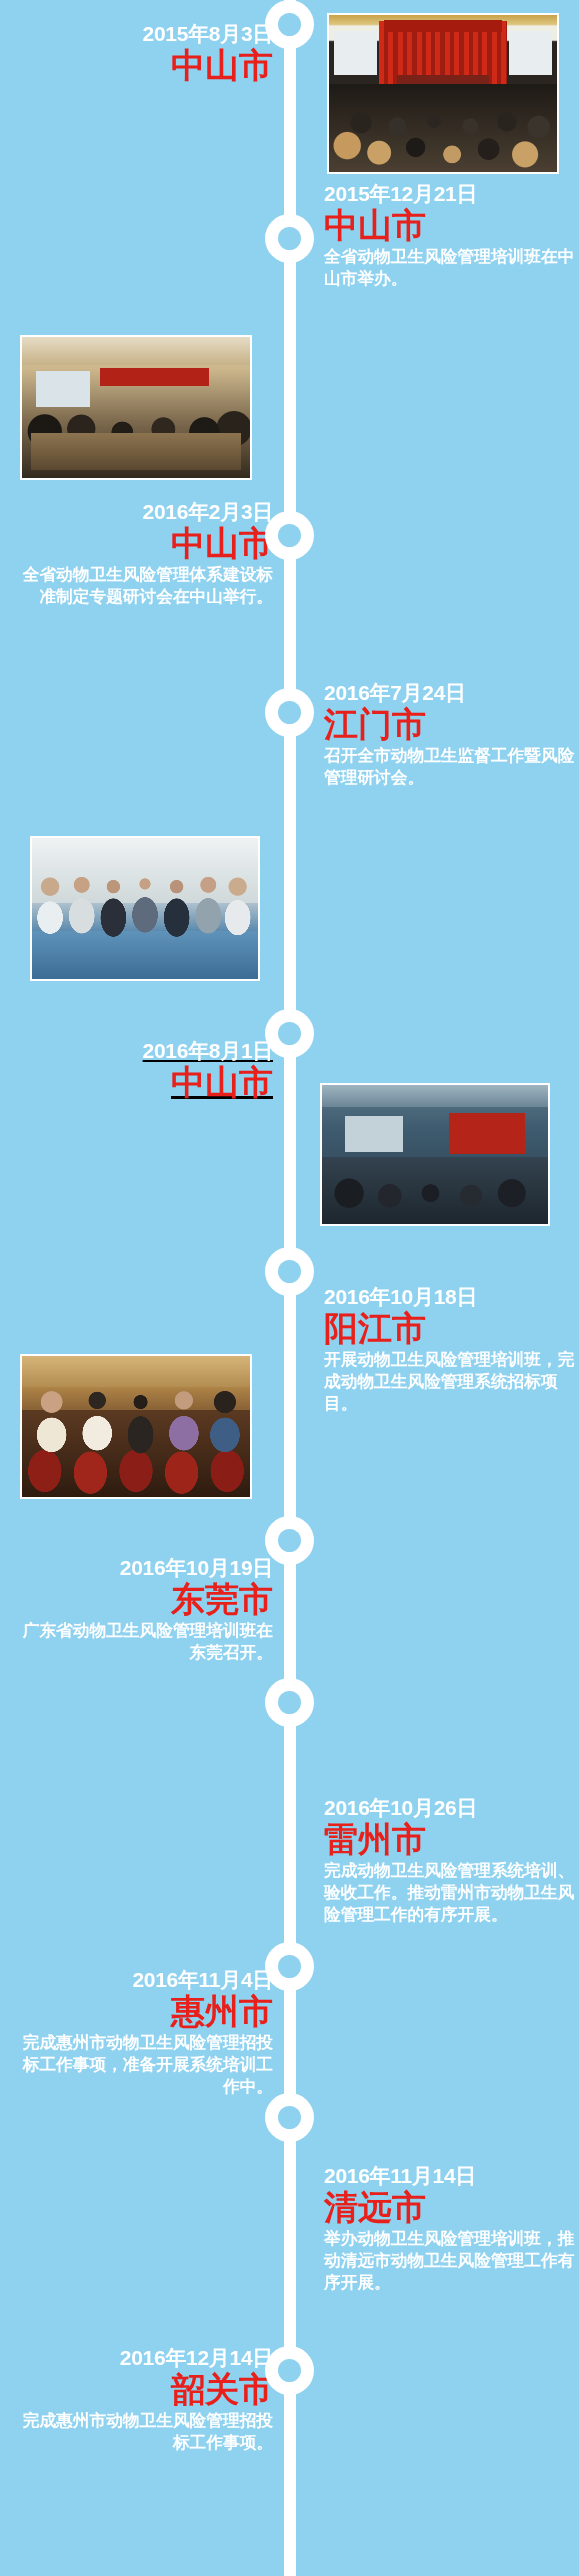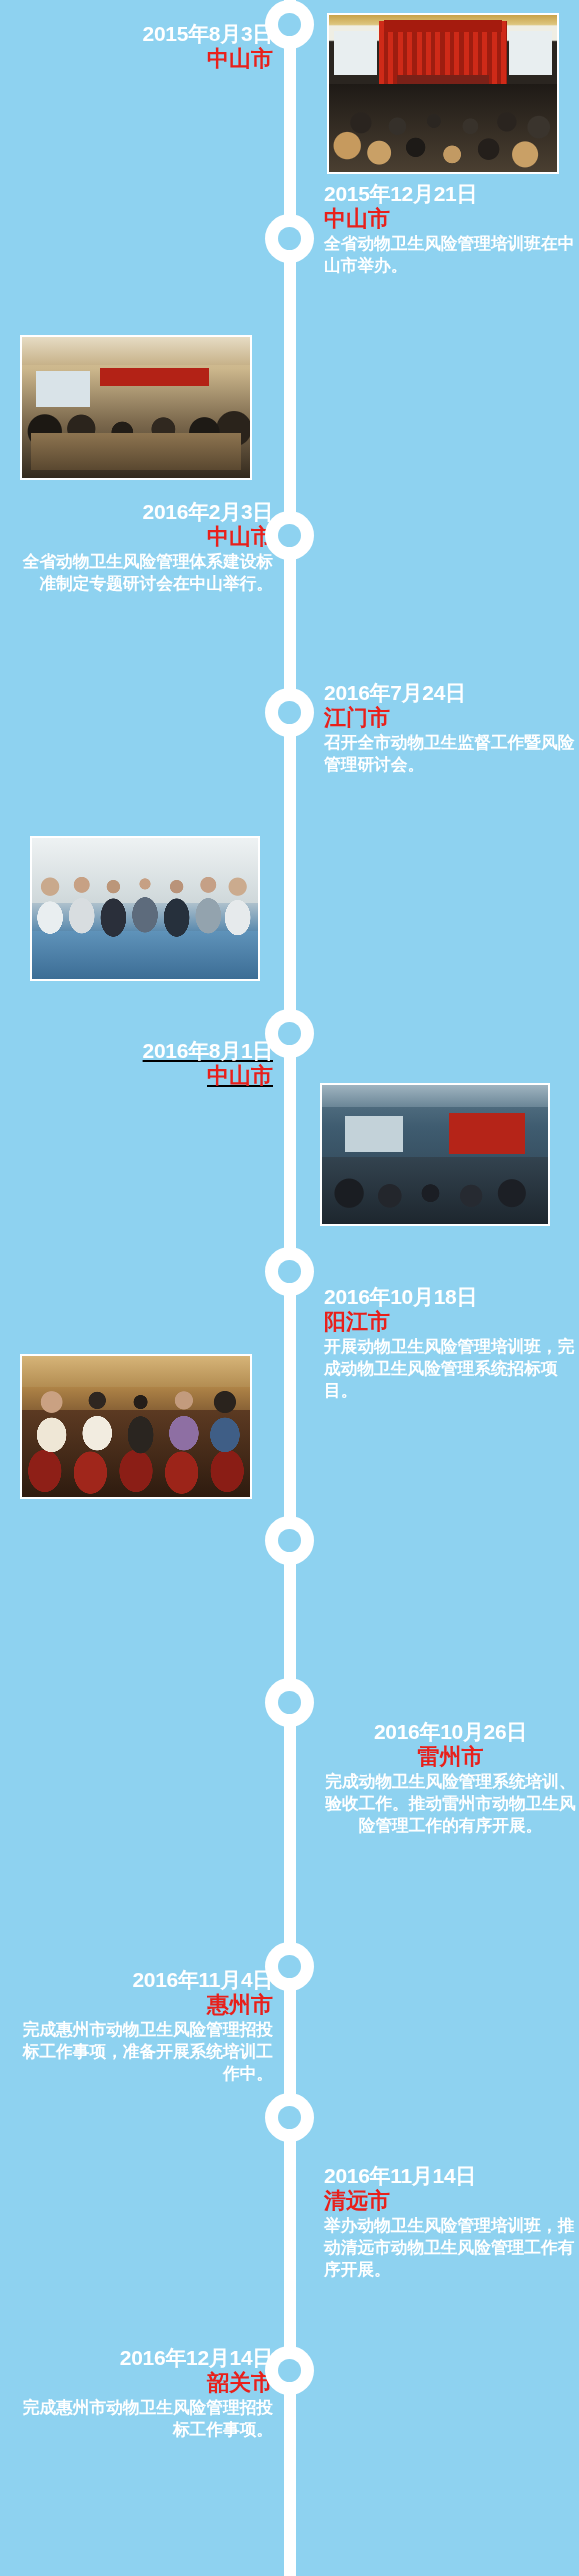--- a/index.html
+++ b/index.html
@@ -67,21 +67,21 @@
     color: #ffffff;
     font-size: 21px;
     font-weight: bold;
     line-height: 1.12;
     letter-spacing: -0.3px;
     margin: 0 0 1.4px 0;
     white-space: nowrap;
   }
   .entry-city {
     color: #e8201b;
-    font-size: 22px;
+    font-size: 34px;
     font-weight: bold;
     line-height: 1.1;
     margin: 0 0 2.2px 0;
     letter-spacing: 0px;
     white-space: nowrap;
   }
   .entry-body {
     color: #ffffff;
     font-size: 16.7px;
     font-weight: bold;
@@ -318,22 +318,27 @@
     <div class="entry-date">2016年8月1日</div>
     <div class="entry-city">中山市</div>
   </div>
 
   <div class="entry right" style="top:1285px;">
     <div class="entry-date">2016年10月18日</div>
     <div class="entry-city">阳江市</div>
     <div class="entry-body">开展动物卫生风险管理培训班，完成动物卫生风险管理系统招标项目。</div>
   </div>
 
-
-  <div class="entry right" style="top:1720px;text-align:center;">
+  <div class="entry left" style="top:1556px;">
+    <div class="entry-date">2016年10月19日</div>
+    <div class="entry-city">东莞市</div>
+    <div class="entry-body">广东省动物卫生风险管理培训班在东莞召开。</div>
+  </div>
+
+  <div class="entry right" style="top:1796px;">
     <div class="entry-date">2016年10月26日</div>
     <div class="entry-city">雷州市</div>
     <div class="entry-body">完成动物卫生风险管理系统培训、验收工作。推动雷州市动物卫生风险管理工作的有序开展。</div>
   </div>
 
   <div class="entry left" style="top:1968px;">
     <div class="entry-date">2016年11月4日</div>
     <div class="entry-city">惠州市</div>
     <div class="entry-body">完成惠州市动物卫生风险管理招投标工作事项，准备开展系统培训工作中。</div>
   </div>

